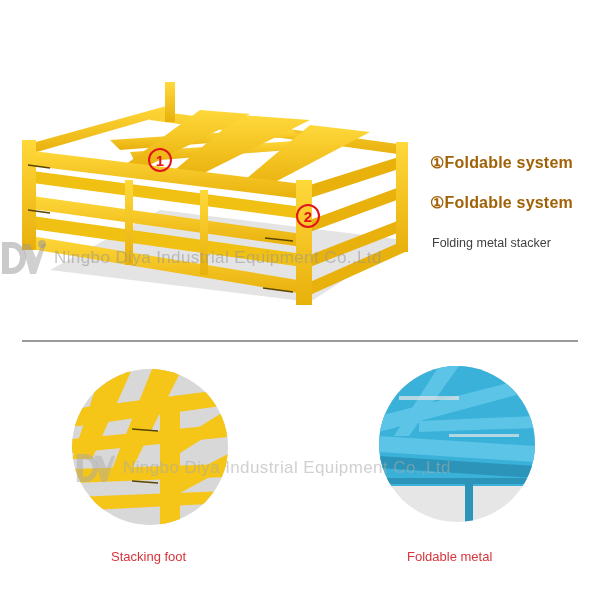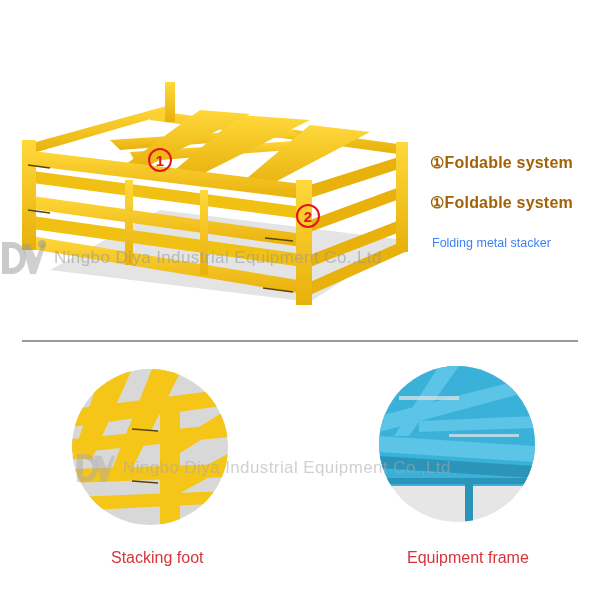--- a/index.html
+++ b/index.html
@@ -2,28 +2,28 @@
 <html><head>
   <meta charset="utf-8">
   <style>
     html, body { margin: 0; padding: 0; background: #ffffff; }
     body { width: 600px; height: 600px; position: relative; overflow: hidden; font-family: "Liberation Sans", sans-serif; }
     .abs { position: absolute; }
     .main-product { left: 10px; top: 70px; width: 410px; height: 240px; }
     .feature { position: absolute; left: 430px; font-weight: bold; font-size: 16px; color: #a16207; letter-spacing: 0.2px; white-space: nowrap; }
     .feat1 { top: 153px; }
     .feat2 { top: 193px; }
-    .subtitle { position: absolute; left: 432px; top: 236px; font-size: 12.5px; color: #3b82f6; white-space: nowrap; }
+    .subtitle { position: absolute; left: 432px; top: 236px; font-size: 12.5px; color: #404040; white-space: nowrap; }
     .watermark { position: absolute; left: 0; top: 238px; height: 40px; display: flex; align-items: center; pointer-events: none; }
     .wm-text { font-size: 17px; color: rgba(150,150,150,0.55); white-space: nowrap; letter-spacing: 0.4px; margin-left: 6px; }
     .divider { position: absolute; left: 22px; top: 340px; width: 556px; height: 2px; background: #9a9a9a; }
     .circle { position: absolute; width: 156px; height: 156px; border-radius: 50%; overflow: hidden; }
     .circle-left { left: 72px; top: 369px; }
     .circle-right { left: 379px; top: 366px; }
-    .caption { position: absolute; top: 549px; font-size: 16px; color: #d7343c; white-space: nowrap; }
+    .caption { position: absolute; top: 549px; font-size: 13px; color: #d7343c; white-space: nowrap; }
     .cap-left { left: 111px; }
     .cap-right { left: 407px; }
     .watermark2 { position: absolute; left: 75px; top: 450px; display: flex; align-items: center; pointer-events: none; }
     .wm2-text { font-size: 17px; color: rgba(170,170,170,0.55); white-space: nowrap; letter-spacing: 0.4px; margin-left: 6px; }
   </style>
 </head>
 <body>
 
 <svg class="abs main-product" viewBox="0 0 410 240">
   <defs>
@@ -147,13 +147,13 @@
 
 <div class="watermark2">
   <svg width="42" height="36" viewBox="0 0 48 40">
     <path d="M2 4 h10 a14 16 0 0 1 0 32 h-10 z M9 10 v20 h3 a8 10 0 0 0 0 -20 z" fill="rgba(170,170,170,0.5)"></path>
     <path d="M22 6 l8 0 l6 14 l6 -14 l4 0 l-10 30 l-6 0 z" fill="rgba(170,170,170,0.45)"></path>
   </svg>
   <span class="wm2-text">Ningbo Diya Industrial Equipment Co.,Ltd</span>
 </div>
 
 <div class="caption cap-left">Stacking foot</div>
-<div class="caption cap-right">Equipment frame</div>
+<div class="caption cap-right">Foldable metal</div>
 
 </body></html>

